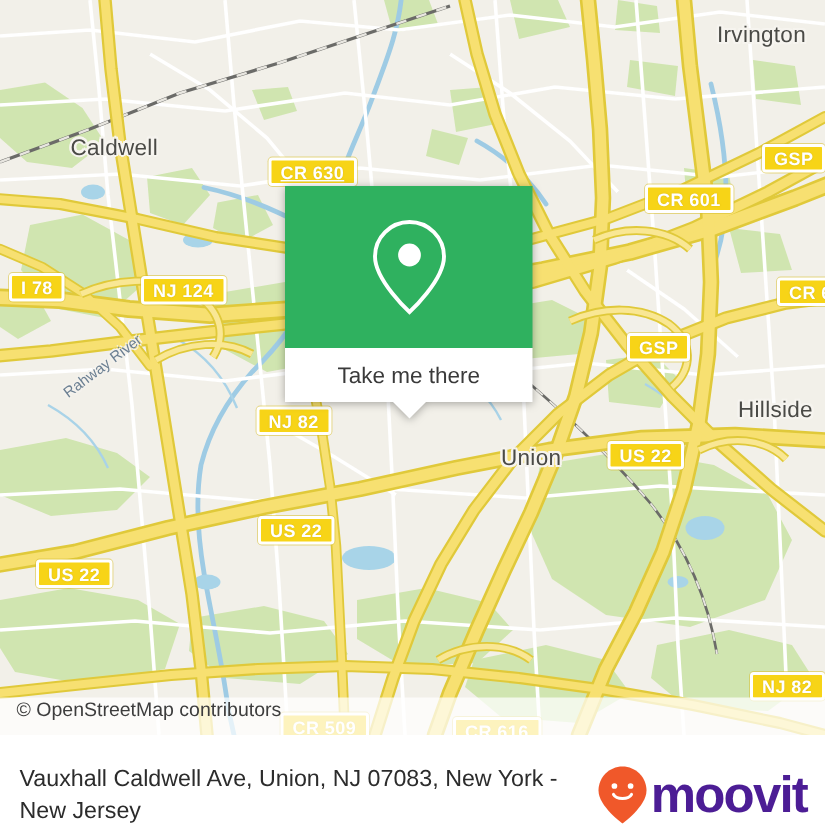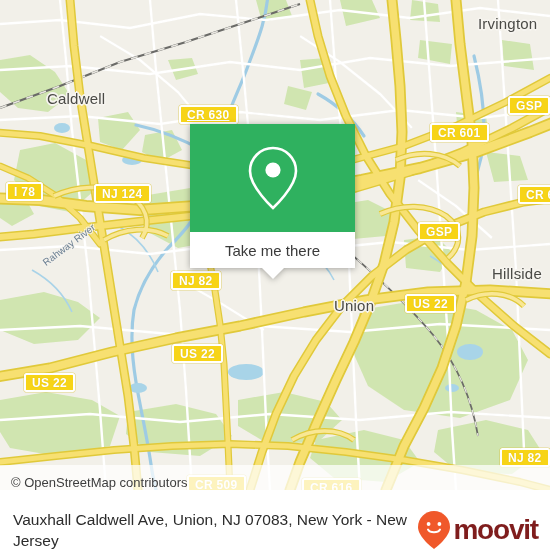--- a/index.html
+++ b/index.html
@@ -98,21 +98,21 @@
     border-top: 11px solid #ffffff;
   }
 
   
   #attribution {
     position: absolute;
     left: 0; top: 465px;
     width: 550px; height: 25px;
     background: rgba(255,255,255,.72);
     display: flex;
-    align-items: flex-end;
+    align-items: flex-start;
     padding-left: 11px;
     color: #3d3d3d;
     font-size: 13px;
   }
 
   
   #caption {
     position: absolute;
     left: 0; top: 500px;
     width: 550px; height: 60px;
@@ -128,22 +128,22 @@
     line-height: 21px;
     padding-right: 8px;
   }
   #brand {
     display: flex;
     align-items: center;
     gap: 2px;
     flex-shrink: 0;
   }
   #brand-word {
-    color: #7f1d1d;
-    font-size: 28px;
+    color: #4c1d95;
+    font-size: 34px;
     font-weight: bold;
     letter-spacing: -1.2px;
     line-height: 34px;
   }
 </style>
 </head>
 <body>
 
 <div id="page">
 

